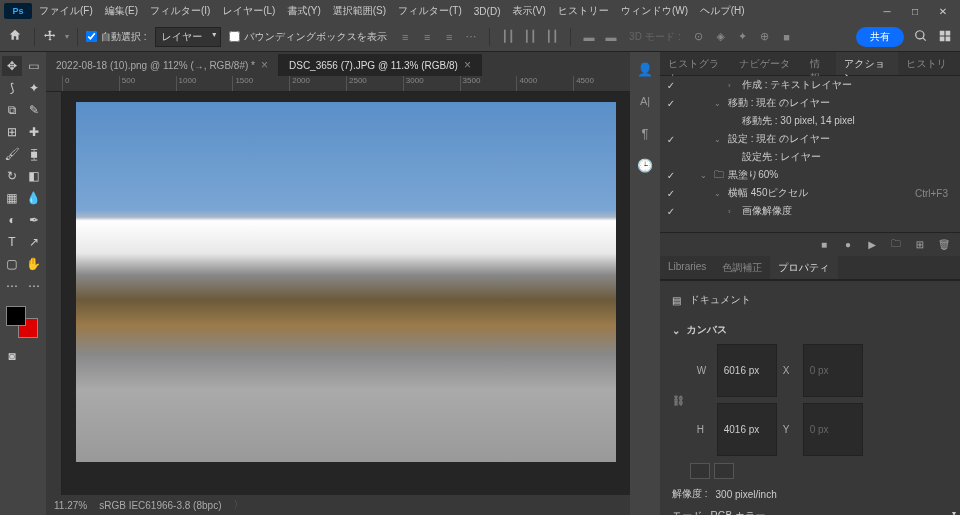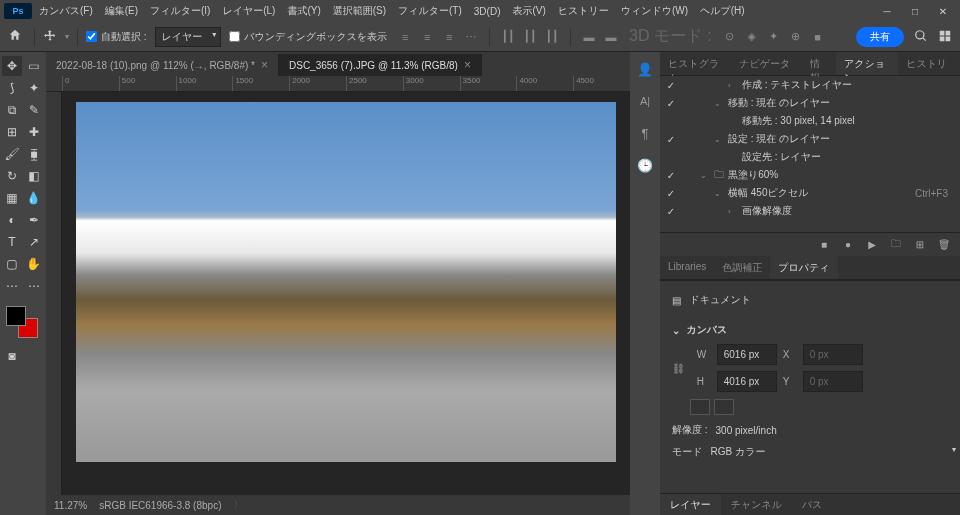--- a/index.html
+++ b/index.html
@@ -57,36 +57,36 @@
 .action-row .shortcut{color:#888;padding-right:8px}
 .actions-footer{height:24px;display:flex;align-items:center;justify-content:flex-end;gap:8px;padding:0 8px;border-top:1px solid #222}
 .actions-footer .fbtn{width:16px;height:16px;color:#aaa;cursor:pointer;display:flex;align-items:center;justify-content:center}
 .props-panel{flex:1;display:flex;flex-direction:column;border-top:1px solid #222}
 .props-body{padding:8px 12px;color:#ccc}
 .props-body .doc-row{display:flex;align-items:center;gap:8px;padding:4px 0}
 .props-body .section{margin-top:8px}
 .props-body .sec-title{font-size:10px;font-weight:bold;padding:4px 0;display:flex;align-items:center;gap:6px}
 .props-body .field-row{display:flex;align-items:center;gap:6px;padding:3px 0;margin-left:18px}
 .props-body .field-label{width:14px;color:#aaa}
-.props-body .field-input{background:#2a2a2a;border:1px solid #222;padding:4px 6px;width:60px;color:#ccc;font-size:10px}
+.props-body .field-input{background:#2a2a2a;border:1px solid #222;padding:20px 6px;width:60px;color:#ccc;font-size:10px}
 .props-body .field-input.dis{color:#666}
 .props-body .orient-btns{display:flex;gap:4px;margin-left:18px;margin-top:4px}
 .props-body .orient-btn{width:20px;height:16px;border:1px solid #555;background:#333;cursor:pointer}
 .props-body .res-row,.props-body .mode-row{display:flex;align-items:center;gap:8px;margin-top:8px;margin-left:0}
 .bottom-tabs{height:22px;display:flex;align-items:center;background:#323232;border-top:1px solid #222}
 .bottom-tabs .btab{padding:4px 10px;color:#888;cursor:pointer;font-size:10px}
 .bottom-tabs .btab.active{color:#ddd;background:#383838}
 svg{width:14px;height:14px;fill:currentColor}
 </style>
 </head>
 <body>
 
 <div class="menubar">
   <div class="logo">Ps</div>
-  <div class="menu-item">カンバス(F)</div>
+  <div class="menu-item">ファイル(F)</div>
   <div class="menu-item">編集(E)</div>
   <div class="menu-item">フィルター(I)</div>
   <div class="menu-item">レイヤー(L)</div>
   <div class="menu-item">書式(Y)</div>
   <div class="menu-item">選択範囲(S)</div>
   <div class="menu-item">フィルター(T)</div>
   <div class="menu-item">3D(D)</div>
   <div class="menu-item">表示(V)</div>
   <div class="menu-item">ヒストリー</div>
   <div class="menu-item">ウィンドウ(W)</div>
@@ -126,21 +126,21 @@
   <div class="icon-grp">
     <span class="icon-btn">┃┃</span>
     <span class="icon-btn">┃┃</span>
     <span class="icon-btn">┃┃</span>
   </div>
   <div class="divider"></div>
   <div class="icon-grp">
     <span class="icon-btn">▬</span>
     <span class="icon-btn">▬</span>
   </div>
-  <span style="color:#666;font-size:16px">3D モード :</span>
+  <span style="color:#666;font-size:10px">3D モード :</span>
   <div class="icon-grp" style="color:#666">
     <span class="icon-btn">⊙</span>
     <span class="icon-btn">◈</span>
     <span class="icon-btn">✦</span>
     <span class="icon-btn">⊕</span>
     <span class="icon-btn">■</span>
   </div>
   <div class="right-icons">
     <div class="share-btn">共有</div>
     <span><svg viewBox="0 0 24 24">

